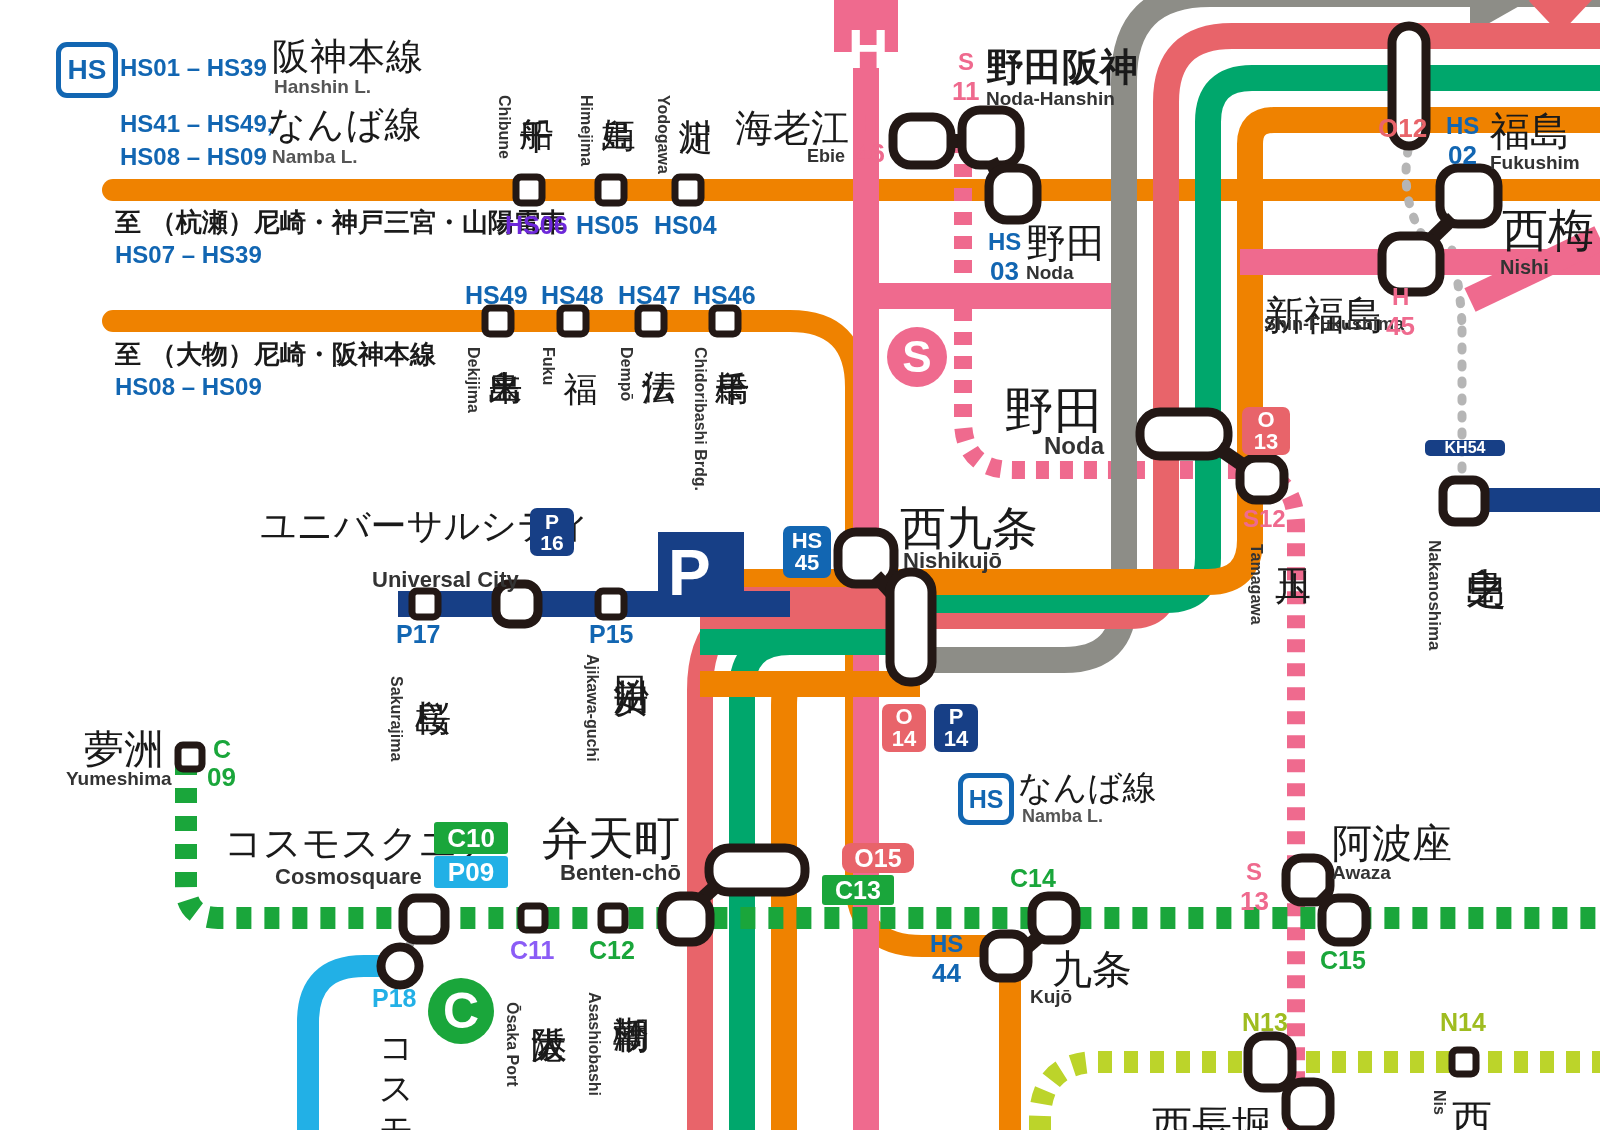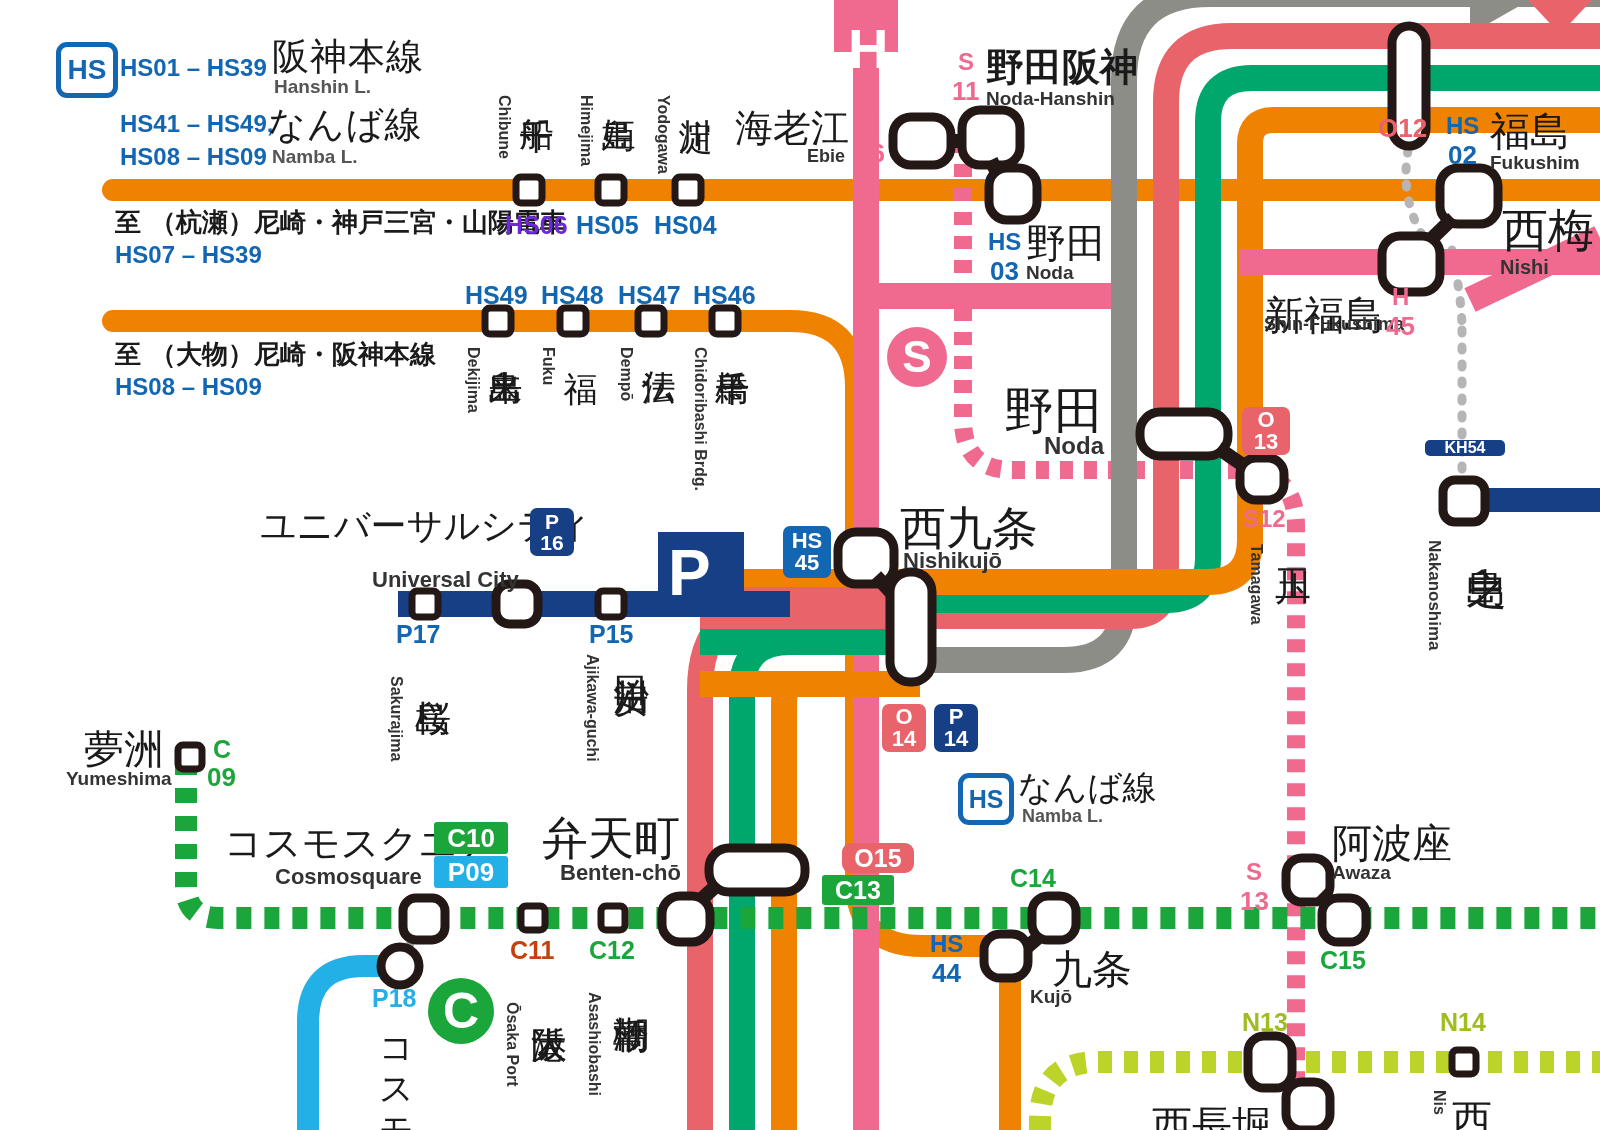--- a/index.html
+++ b/index.html
@@ -320,21 +320,21 @@
     <span>C10</span>
   </div>
   <div class="badge" style="left:434px;top:856px;width:74px;height:32px;background:#22b0e6;font-size:26px;border-radius:3px;">
     <span>P09</span>
   </div>
 
   <div class="lbl code" style="left:372px;top:984px;font-size:25px;color:#22b0e6;">P18</div>
   <div class="lbl jp vert" style="left:374px;top:1018px;font-size:34px;">コスモス</div>
   <div class="circ" style="left:428px;top:978px;width:66px;height:66px;background:#1aa63b;font-size:50px;">C</div>
 
-  <div class="lbl code" style="left:510px;top:936px;font-size:25px;color:#c2410c;">C11</div>
+  <div class="lbl code" style="left:510px;top:936px;font-size:25px;color:#8b5cf6;">C11</div>
   <div class="lbl jp vert" style="left:524px;top:998px;font-size:36px;">大阪港</div>
   <div class="lbl en vert-en" style="left:503px;top:1002px;font-size:16px;font-weight:bold;">Ōsaka Port</div>
 
   <div class="lbl code" style="left:589px;top:936px;font-size:25px;color:#1aa63b;text-align:right;">C12</div>
   <div class="lbl jp vert" style="left:606px;top:988px;font-size:36px;">朝潮橋</div>
   <div class="lbl en vert-en" style="left:585px;top:992px;font-size:16px;font-weight:bold;">Asashiobashi</div>
 
   <div class="lbl jp" style="left:542px;top:808px;font-size:46px;">弁天町</div>
   <div class="lbl en" style="left:560px;top:860px;font-size:22px;font-weight:bold;">Benten-chō</div>
   <div class="badge" style="left:822px;top:843px;width:72px;height:30px;background:#e8646a;font-size:25px;border-radius:9px;margin-left:20px;">

